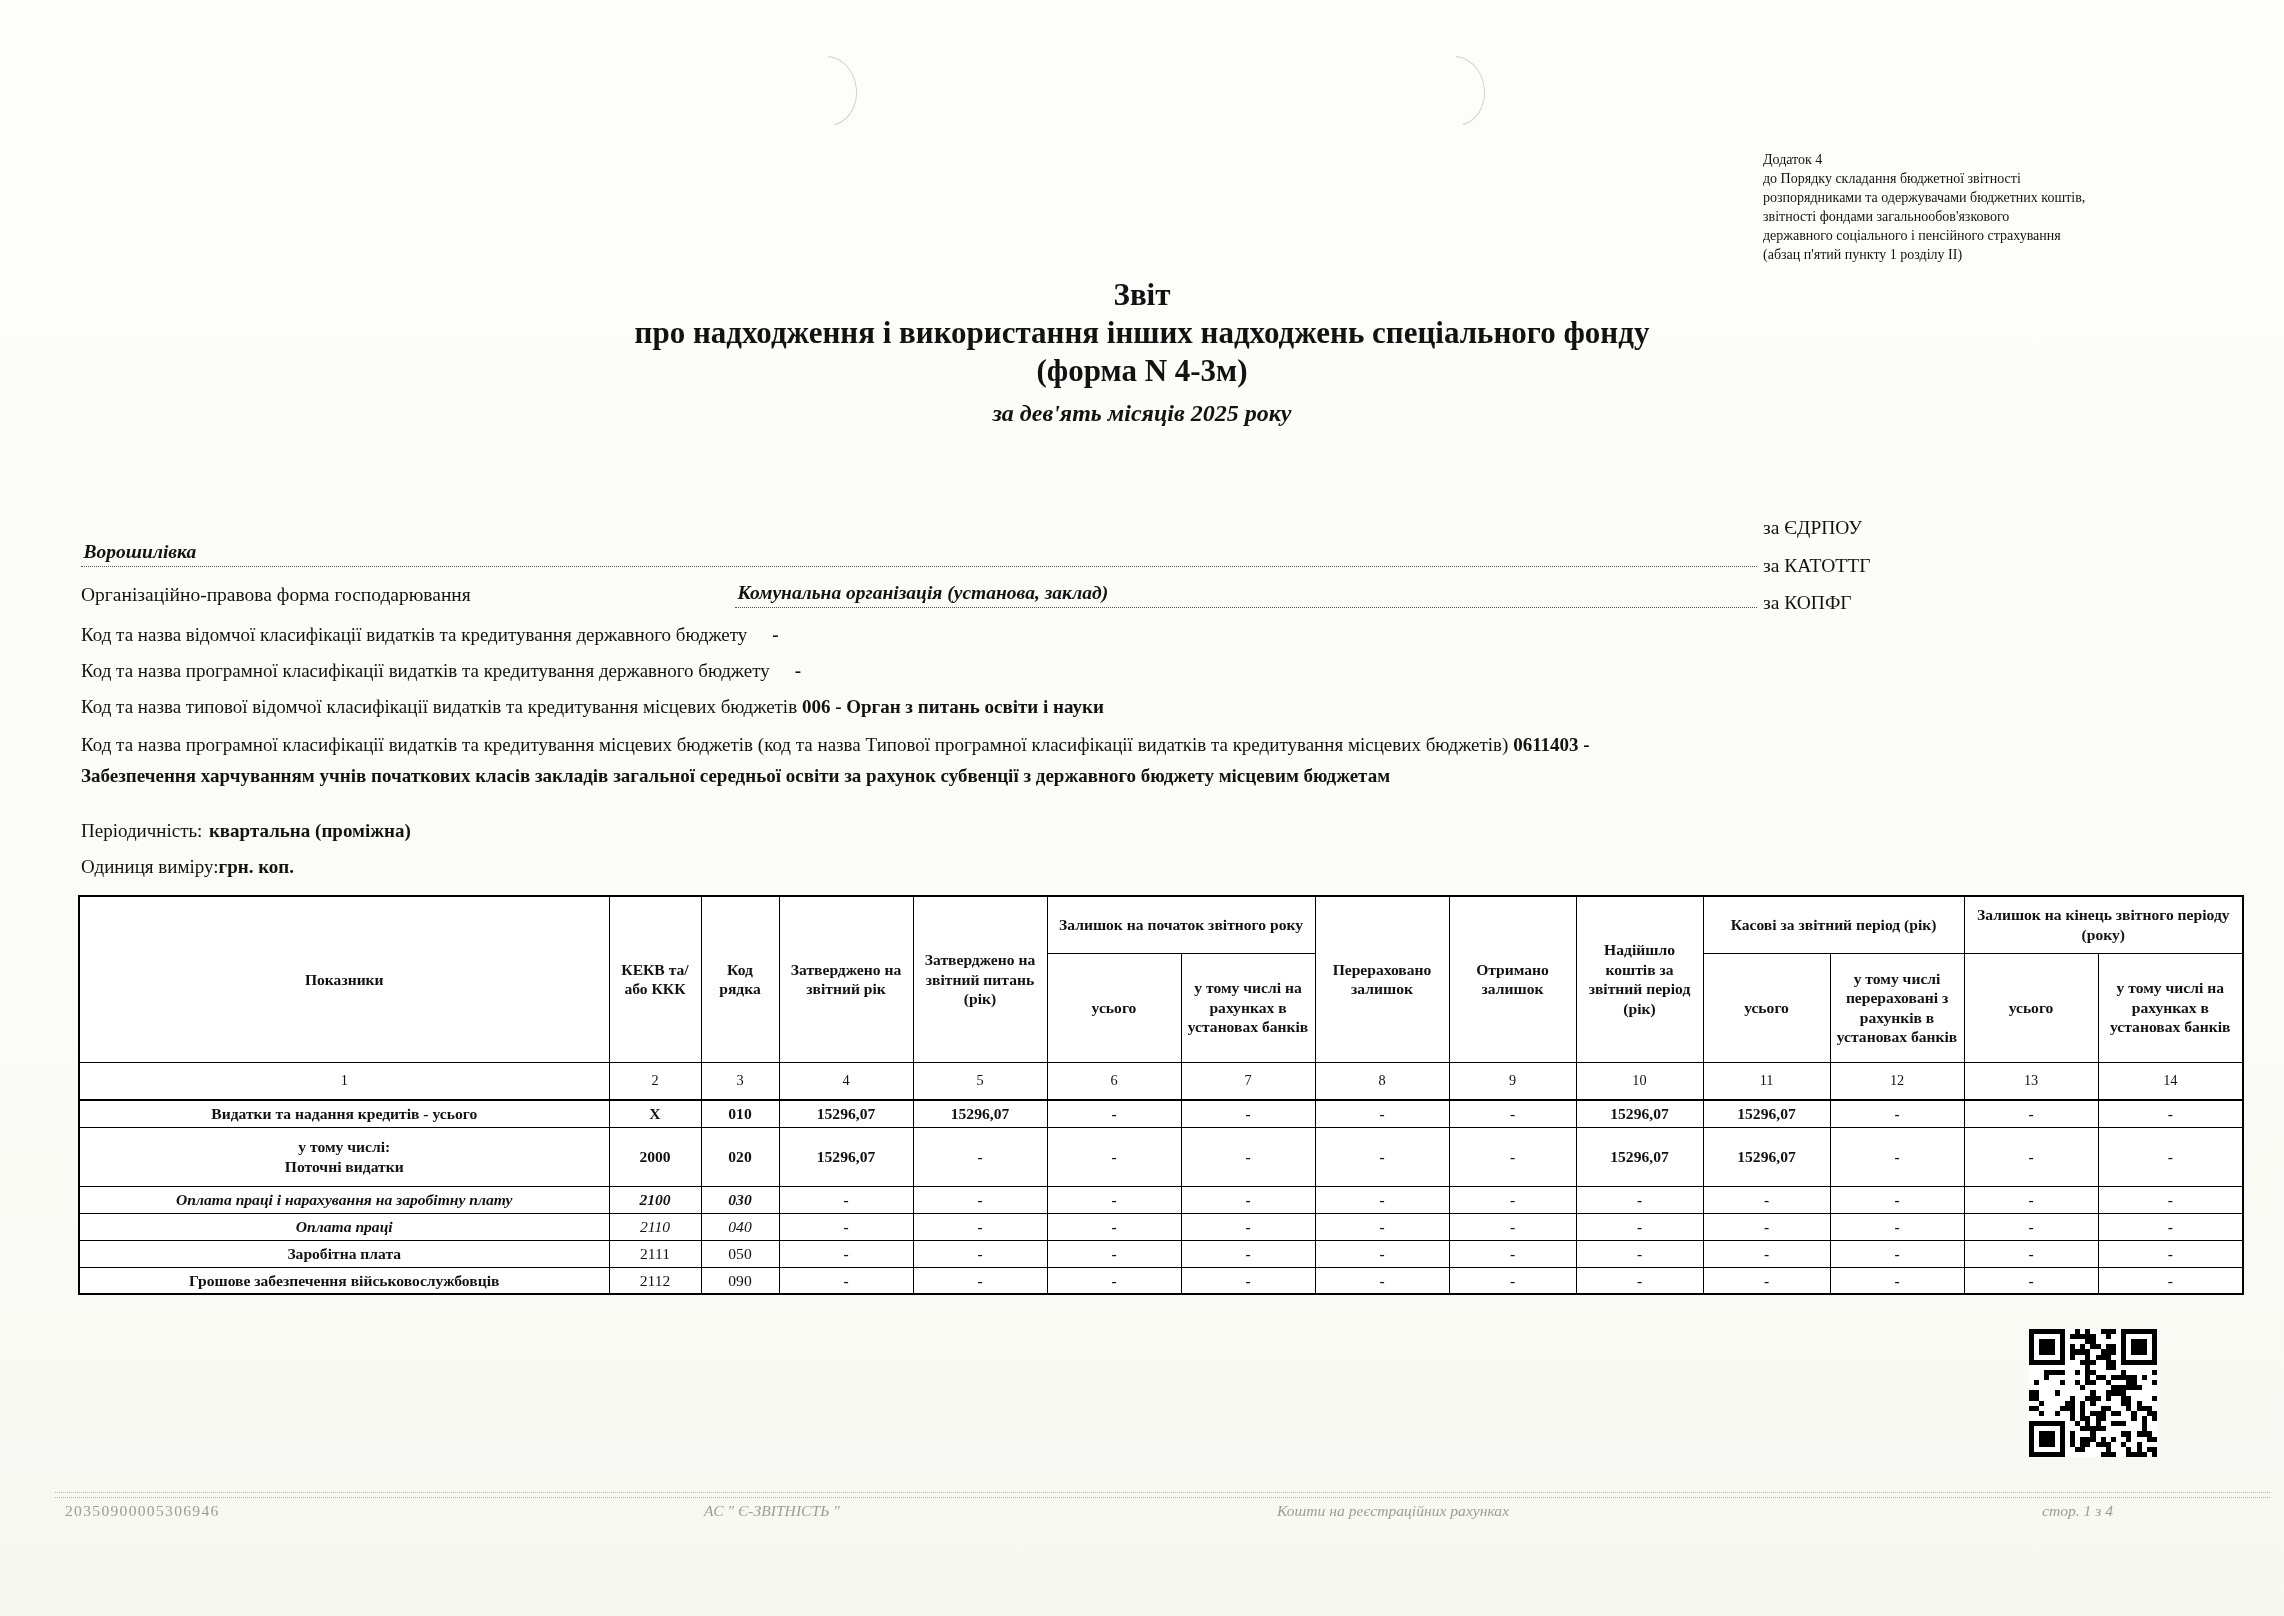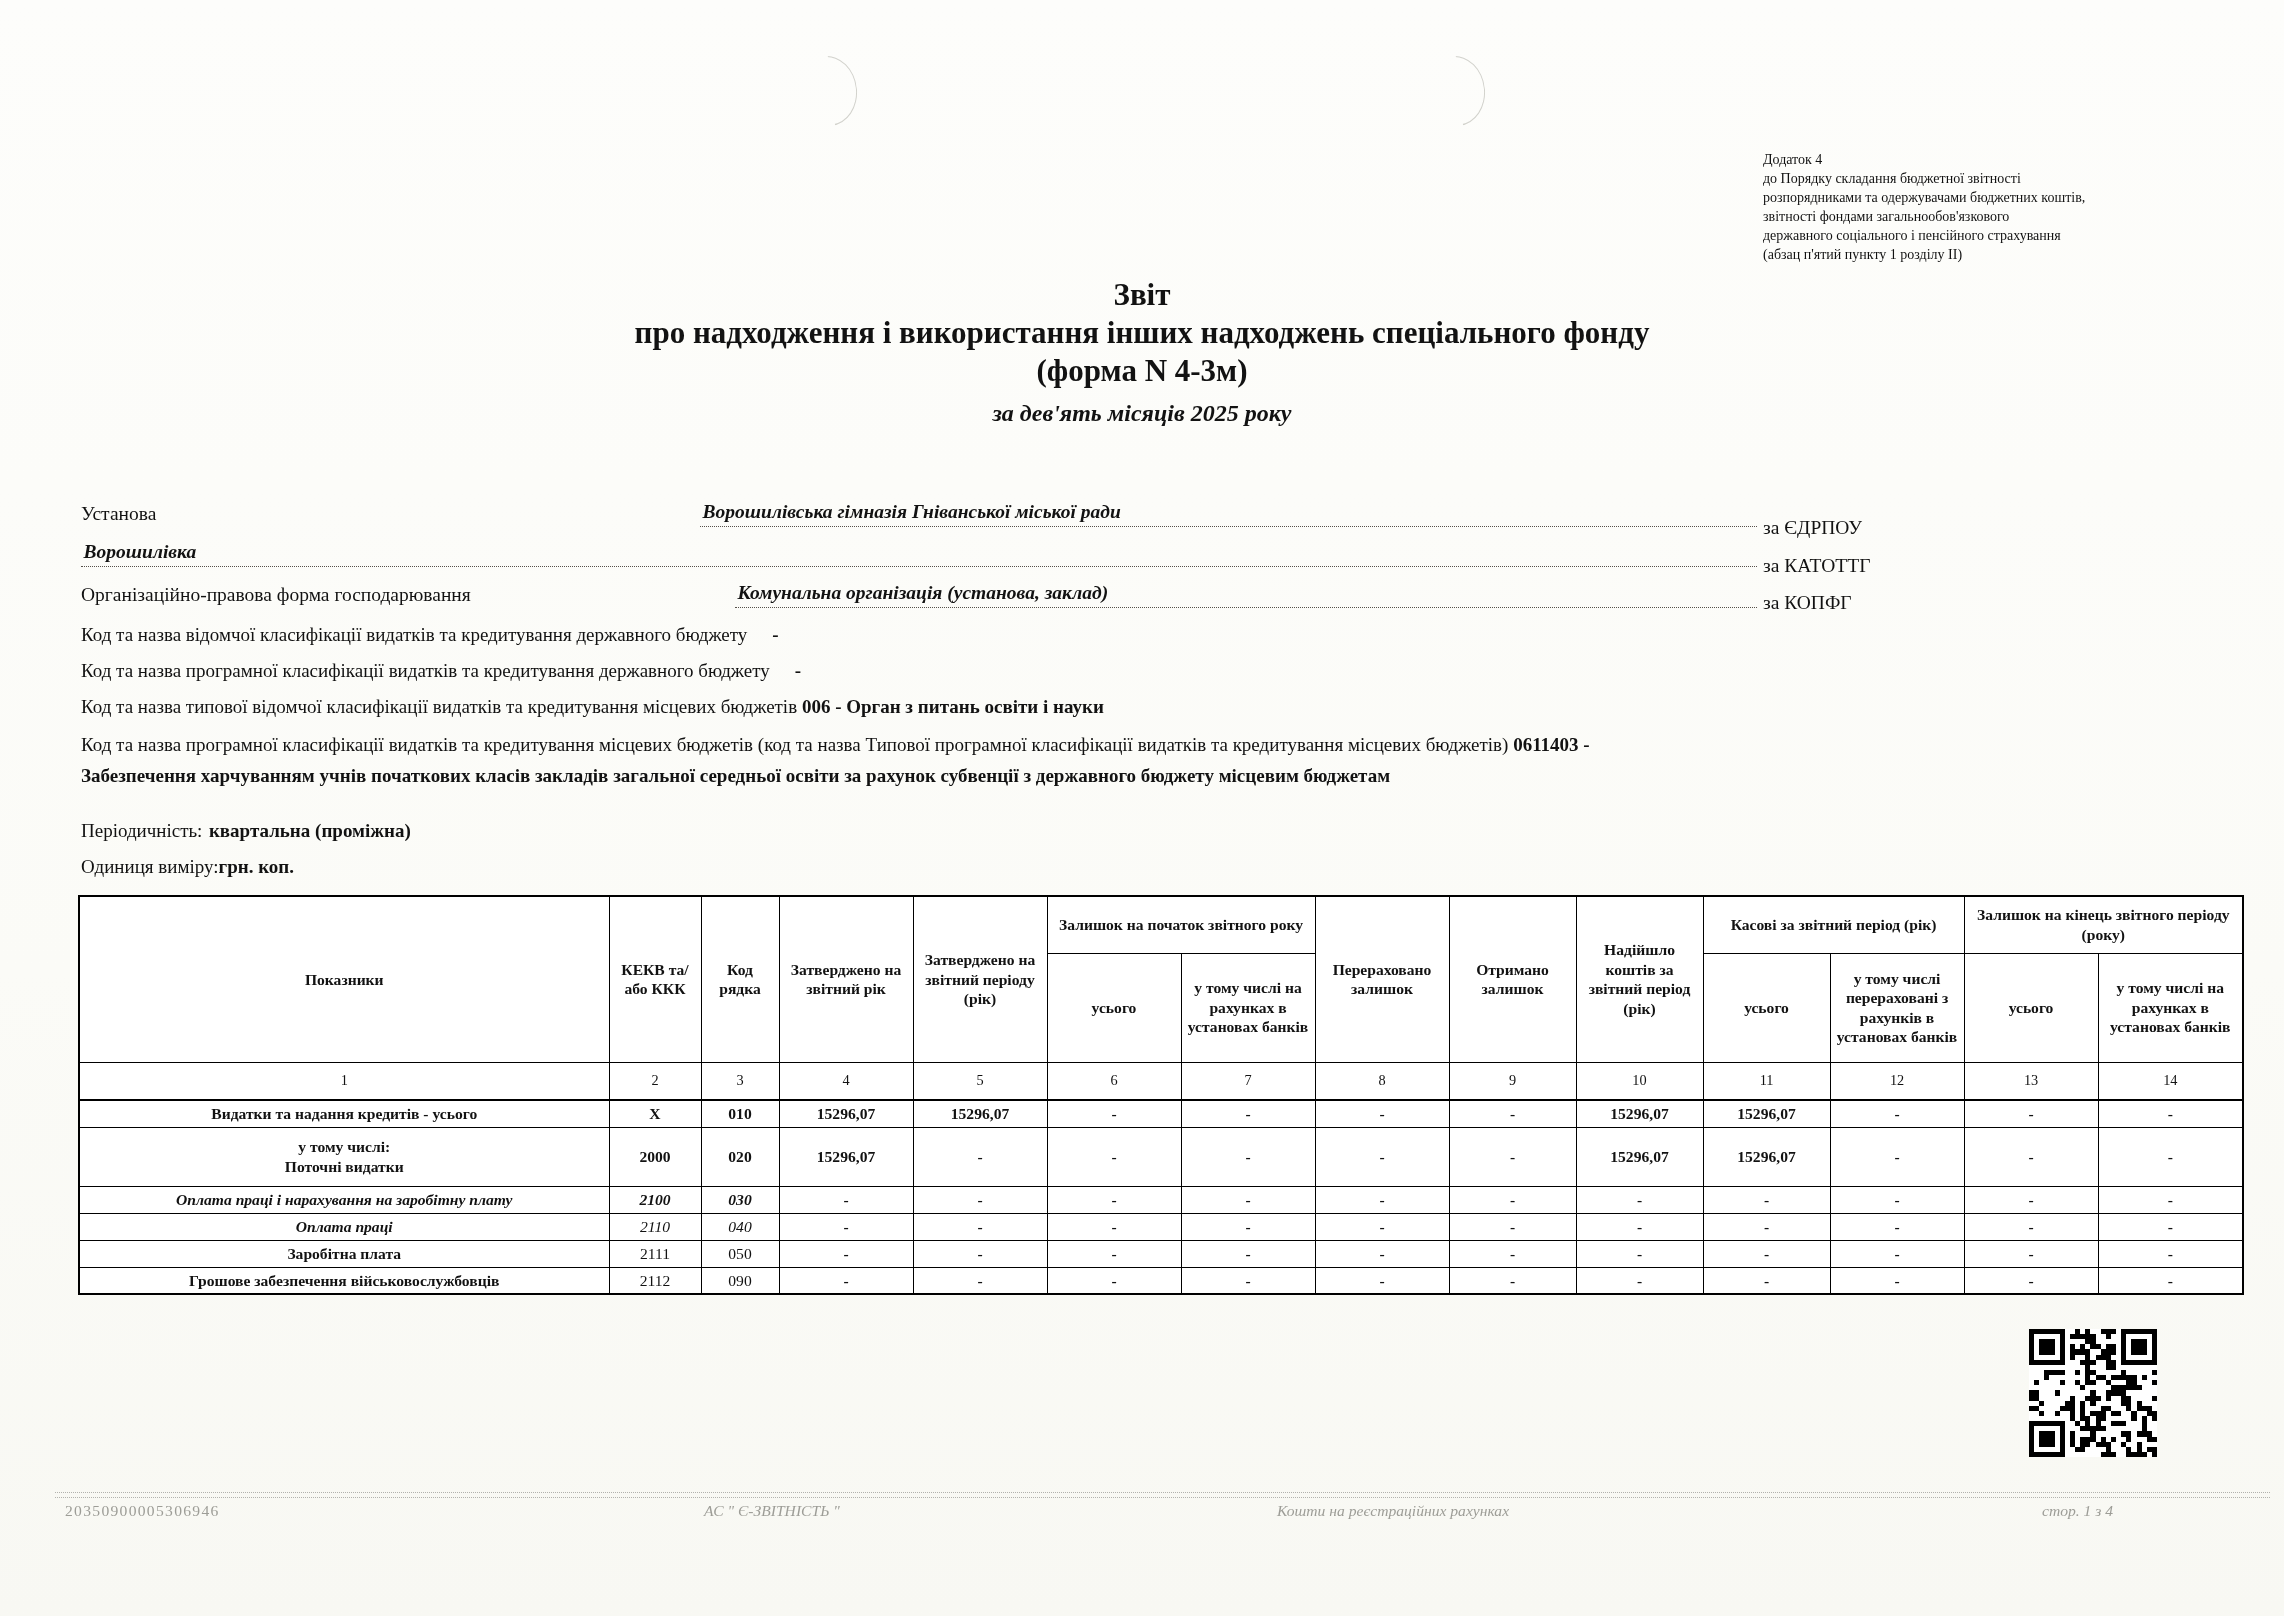--- a/index.html
+++ b/index.html
@@ -90,24 +90,20 @@
     <div>(абзац п'ятий пункту 1 розділу II)</div>
   </div>
 
   <div class="title">
     <div class="t1">Звіт</div>
     <div class="t1">про надходження і використання інших надходжень спеціального фонду</div>
     <div class="t1">(форма N 4-3м)</div>
     <div class="t4">за дев'ять місяців 2025 року</div>
   </div>
 
-  <div class="field" style="top:499px;">
-    <span class="flabel">Установа</span>
-    <span class="fval">Ворошилівська гімназія Гніванської міської ради</span>
-  </div>
   <div class="field" style="top:539px;">
     <span class="fval">Ворошилівка</span>
   </div>
   <div class="field" style="top:580px;gap:35px;">
     <span class="flabel">Організаційно-правова форма господарювання</span>
     <span class="fval">Комунальна організація (установа, заклад)</span>
   </div>
 
   <span class="codes-label" style="top:509px;">за ЄДРПОУ</span>
   <span class="codes-label" style="top:547px;">за КАТОТТГ</span>
@@ -151,21 +147,21 @@
         <col style="width:134px">
       <col style="width:134px">
         <col style="width:145px">
     </colgroup>
     <tbody>
         <tr class="h1">
       <th class="big" rowspan="2">Показники</th>
       <th rowspan="2">КЕКВ та/або ККК</th>
       <th rowspan="2">Код рядка</th>
       <th rowspan="2">Затверджено на звітний рік</th>
-      <th rowspan="2">Затверджено на звітний періоду (рік)</th>
+      <th rowspan="2">Затверджено на звітний питань (рік)</th>
       <th colspan="2">Залишок на початок звітного року</th>
       <th rowspan="2">Перераховано залишок</th>
       <th rowspan="2">Отримано залишок</th>
       <th rowspan="2">Надійшло коштів за звітний період (рік)</th>
       <th colspan="2">Касові за звітний період (рік)</th>
       <th colspan="2">Залишок на кінець звітного періоду (року)</th>
     </tr>
     <tr class="h2">
       <th>усього</th>
       <th>у тому числі на рахунках в установах банків</th>

